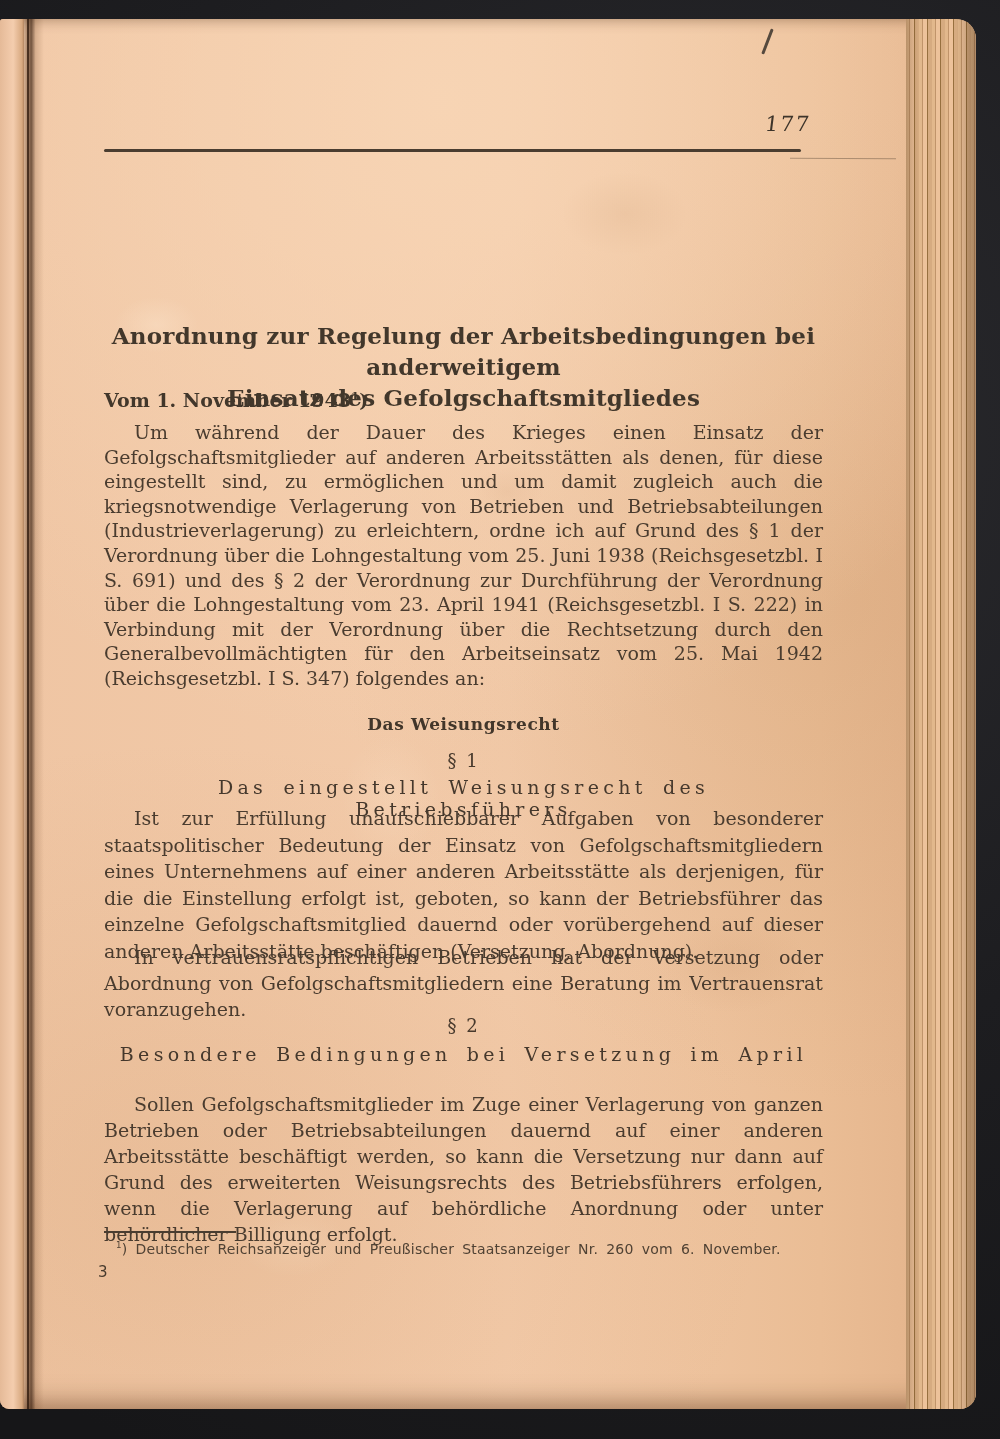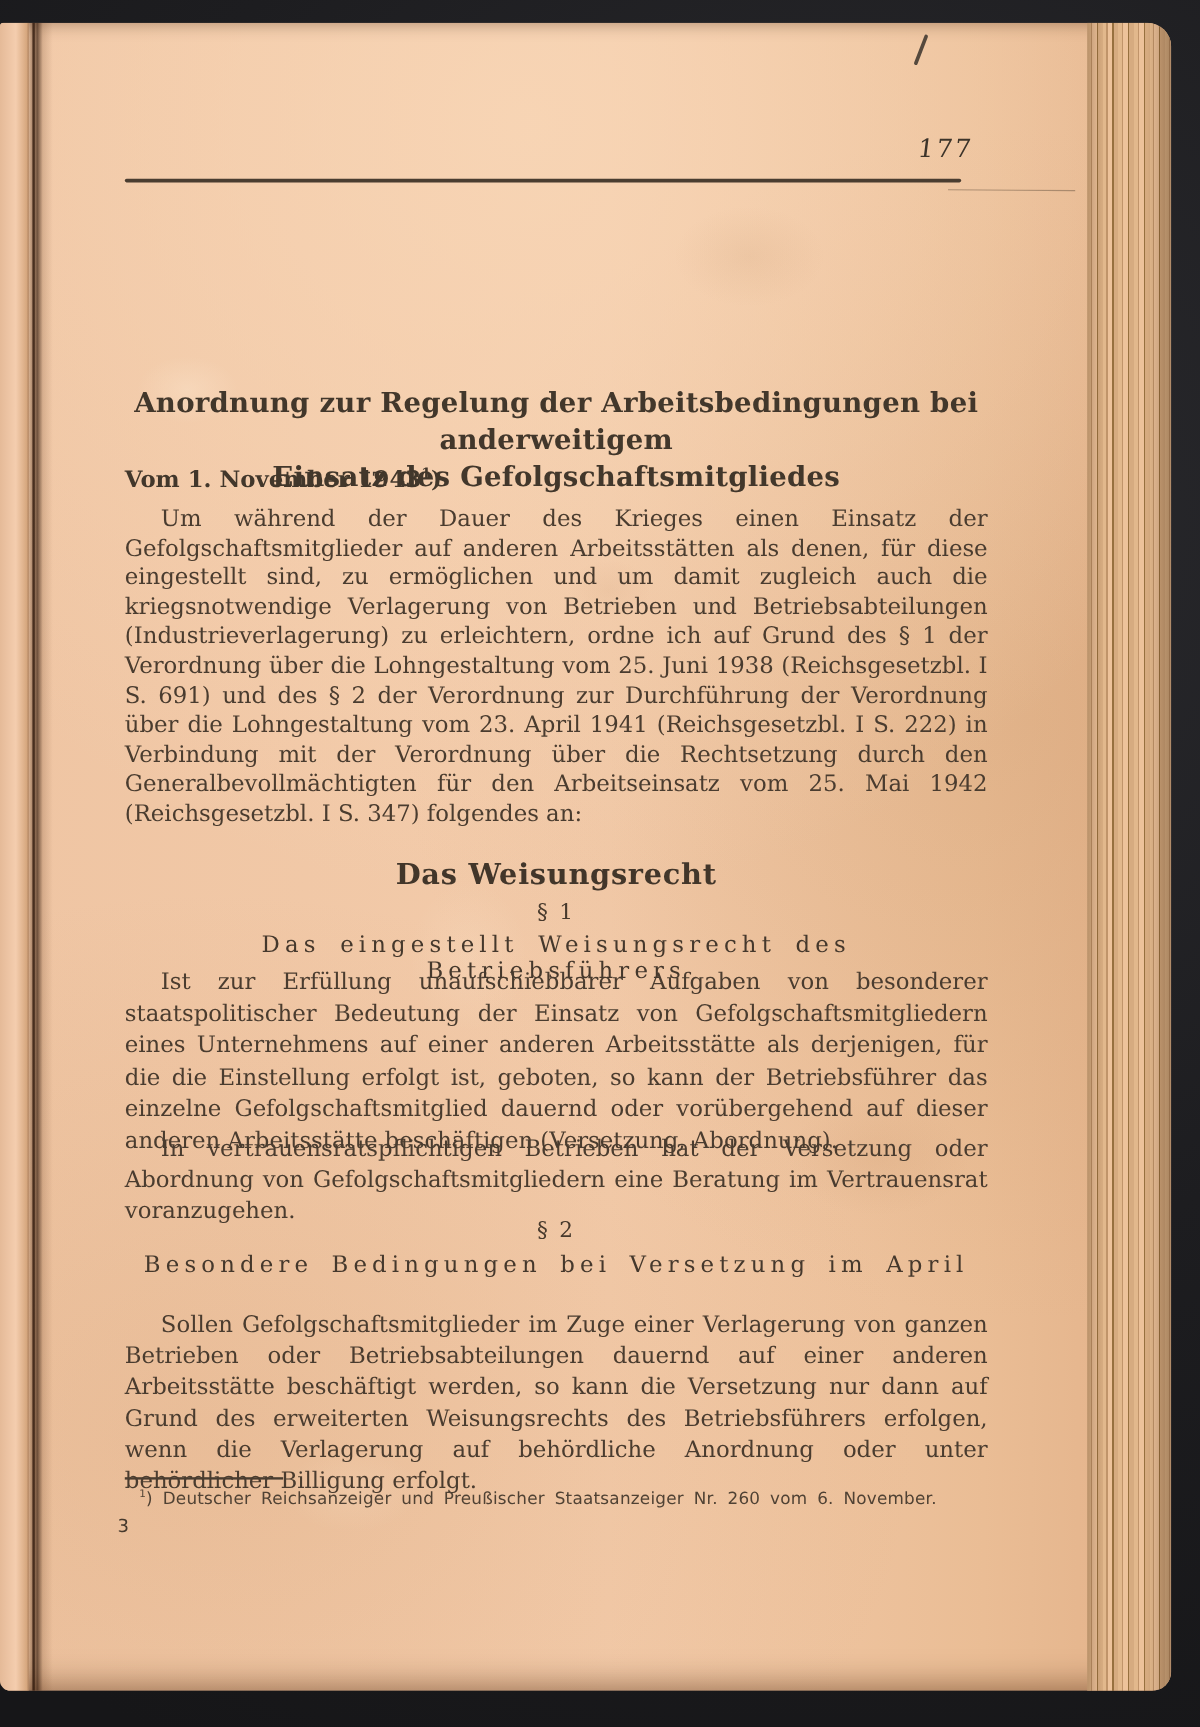--- a/index.html
+++ b/index.html
@@ -64,21 +64,21 @@
     font-size:23px;font-weight:bold;line-height:31px;color:#42372b;letter-spacing:.2px;}
   .doc-date{top:389px;left:0;width:100%;text-align:left;
     font-size:19px;font-weight:bold;color:#42372b;}
   sup{font-size:.62em;vertical-align:super;line-height:0;}
   .para{left:0;width:100%;font-size:19px;line-height:24.6px;text-align:justify;
     text-indent:30px;color:#4a3c2f;}
   .p-preamble{top:420px;}
   .sec-head{left:0;width:100%;text-align:center;font-size:19px;letter-spacing:4px;color:#45382c;}
   .h-abschnitt{top:687px;}
   .sec-subhead{top:714px;left:0;width:100%;text-align:center;
-    font-size:24px;font-weight:bold;letter-spacing:.6px;color:#42362a;}
+    font-size:17px;font-weight:bold;letter-spacing:.6px;color:#42362a;}
   .h-par1-num{top:750px;left:0;width:100%;text-align:center;font-size:18px;letter-spacing:2px;}
   .h-par1{top:776px;letter-spacing:4.3px;word-spacing:6px;font-size:19px;}
   .p-par1a{top:805px;line-height:26.5px;}
   .p-par1b{top:944px;line-height:26px;}
   .h-par2-num{top:1015px;left:0;width:100%;text-align:center;font-size:18px;letter-spacing:2px;}
   .h-par2{top:1041px;line-height:27px;letter-spacing:4.3px;word-spacing:5px;font-size:19px;}
   .p-par2a{top:1091px;line-height:26px;}
   .fn-rule{top:1231px;left:0;width:132px;height:2px;background:#4a3d30;}
   .footnote{top:1241px;left:12px;width:700px;
     font-family:"DejaVu Sans", sans-serif;font-size:14px;letter-spacing:.2px;

